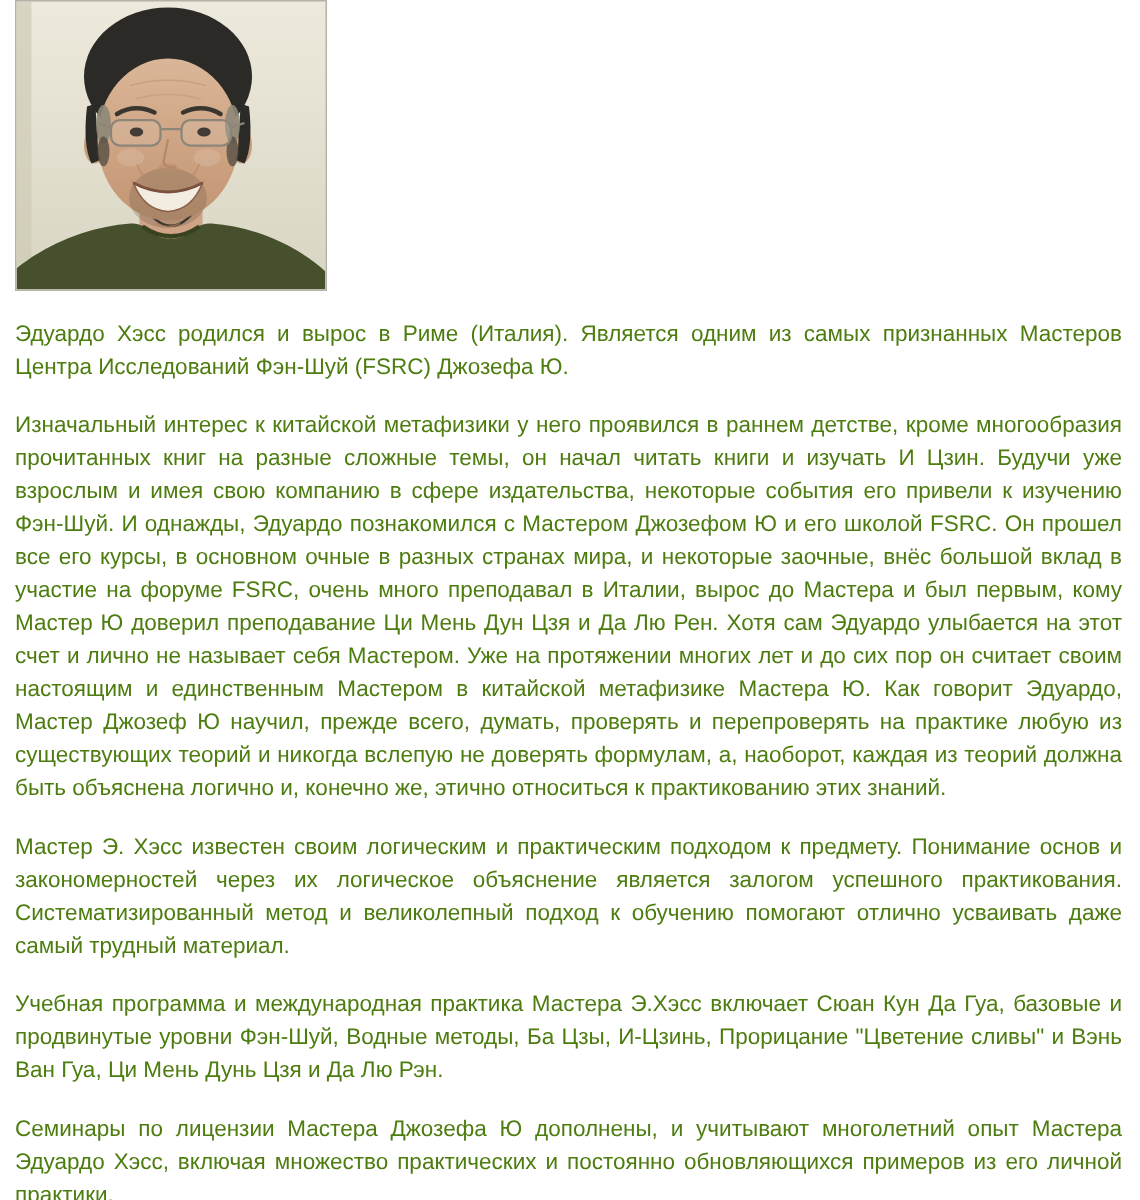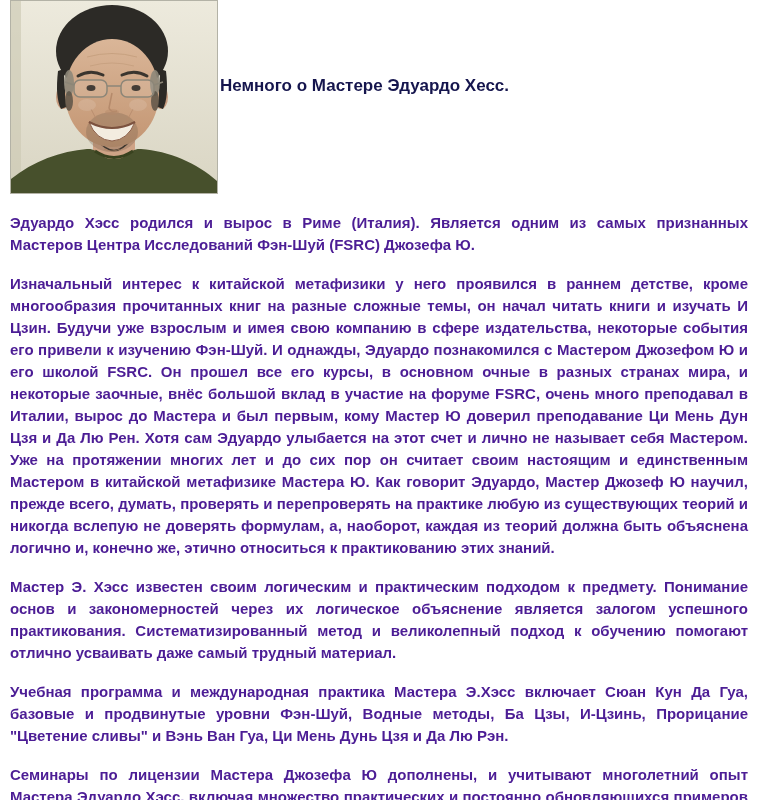--- a/index.html
+++ b/index.html
@@ -38,23 +38,22 @@
   }
   
   .article {
     clear: both;
     padding-top: 1px;
   }
   .article p {
     margin: 17px 0 0 0;
     font-size: 15px;
     line-height: 22px;
-    color: #4c1d95;
+    color: #4d7c0f;
     text-align: justify;
-    font-weight: bold;
   }
 </style>
 </head>
 <body>
 
 <div class="content">
 
   <div class="photo-frame">
     <svg width="206" height="192" viewBox="0 0 206 192" xmlns="http://www.w3.org/2000/svg">
       <defs>
@@ -120,21 +119,20 @@
       <path d="M78,121 Q101,133 124,121 Q117,139 101,140 Q85,139 78,121 Z" fill="#f3ece0" stroke="#8c5f4a" stroke-width="1"></path>
       <path d="M78,121 Q101,133 124,121" stroke="#7c523f" stroke-width="2" fill="none"></path>
 
       <path d="M93,148 Q101,152 109,148" stroke="#a97f60" stroke-width="1" fill="none" opacity="0.7"></path>
 
       <ellipse cx="76" cy="104" rx="9" ry="6" fill="#ffffff" opacity="0.12"></ellipse>
       <ellipse cx="127" cy="104" rx="9" ry="6" fill="#ffffff" opacity="0.12"></ellipse>
     </svg>
   </div>
 
-  <h2 class="page-title">Немного о Мастере Эдуардо Хесс.</h2>
 
   <div class="article">
     <p>Эдуардо Хэсс родился и вырос в Риме (Италия). Является одним из самых признанных Мастеров Центра Исследований Фэн-Шуй (FSRC) Джозефа Ю.</p>
     <p>Изначальный интерес к китайской метафизики у него проявился в раннем детстве, кроме многообразия прочитанных книг на разные сложные темы, он начал читать книги и изучать И Цзин. Будучи уже взрослым и имея свою компанию в сфере издательства, некоторые события его привели к изучению Фэн-Шуй. И однажды, Эдуардо познакомился с Мастером Джозефом Ю и его школой FSRC. Он прошел все его курсы, в основном очные в разных странах мира, и некоторые заочные, внёс большой вклад в участие на форуме FSRC, очень много преподавал в Италии, вырос до Мастера и был первым, кому Мастер Ю доверил преподавание Ци Мень Дун Цзя и Да Лю Рен. Хотя сам Эдуардо улыбается на этот счет и лично не называет себя Мастером. Уже на протяжении многих лет и до сих пор он считает своим настоящим и единственным Мастером в китайской метафизике Мастера Ю. Как говорит Эдуардо, Мастер Джозеф Ю научил, прежде всего, думать, проверять и перепроверять на практике любую из существующих теорий и никогда вслепую не доверять формулам, а, наоборот, каждая из теорий должна быть объяснена логично и, конечно же, этично относиться к практикованию этих знаний.</p>
     <p>Мастер Э. Хэсс известен своим логическим и практическим подходом к предмету. Понимание основ и закономерностей через их логическое объяснение является залогом успешного практикования. Систематизированный метод и великолепный подход к обучению помогают отлично усваивать даже самый трудный материал.</p>
     <p>Учебная программа и международная практика Мастера Э.Хэсс включает Сюан Кун Да Гуа, базовые и продвинутые уровни Фэн-Шуй, Водные методы, Ба Цзы, И-Цзинь, Прорицание "Цветение сливы" и Вэнь Ван Гуа, Ци Мень Дунь Цзя и Да Лю Рэн.</p>
     <p>Семинары по лицензии Мастера Джозефа Ю дополнены, и учитывают многолетний опыт Мастера Эдуардо Хэсс, включая множество практических и постоянно обновляющихся примеров из его личной практики.</p>
   </div>
 
 </div>

